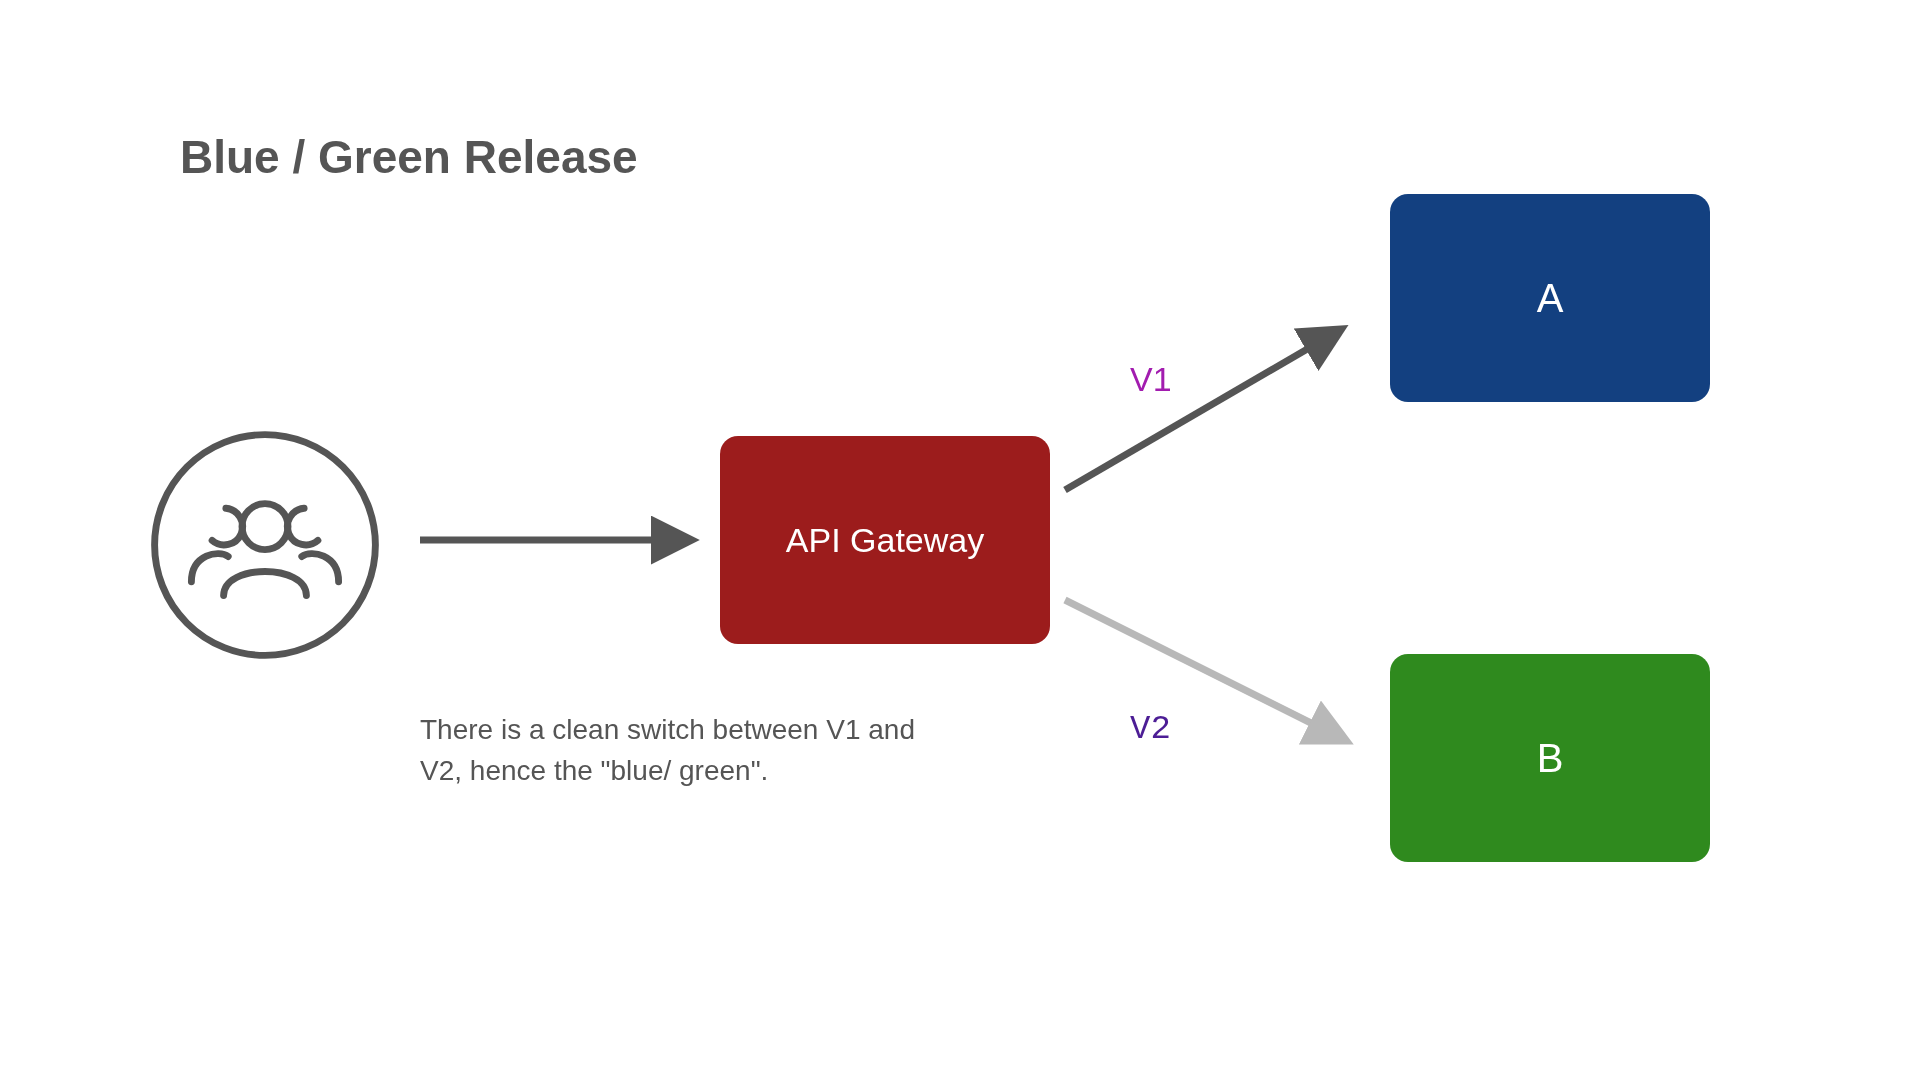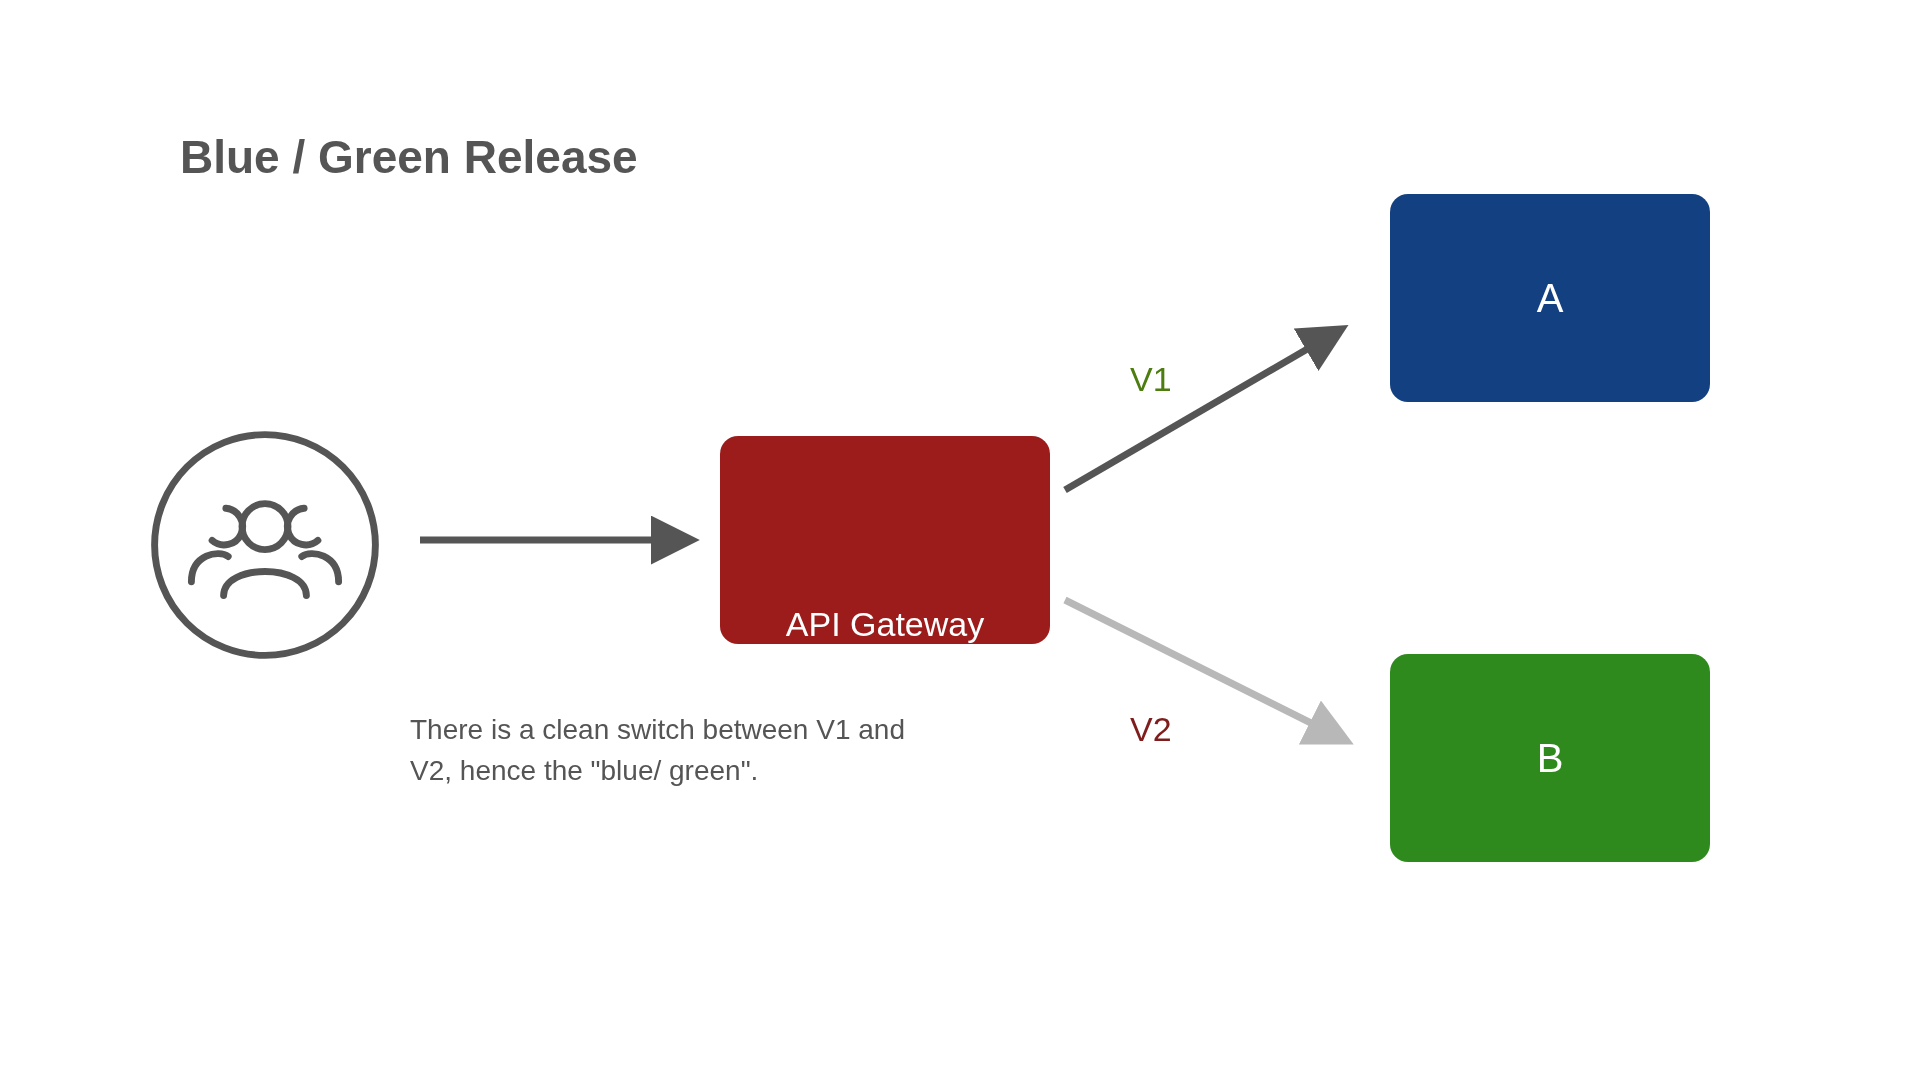--- a/index.html
+++ b/index.html
@@ -14,21 +14,21 @@
     .title {
       position: absolute;
       left: 180px;
       top: 130px;
       font-size: 46px;
       font-weight: 700;
       color: #555555;
     }
     .caption {
       position: absolute;
-      left: 410px;
+      left: 420px;
       top: 710px;
       width: 520px;
       font-size: 28px;
       line-height: 1.45;
       color: #555555;
     }
     .users-icon {
       position: absolute;
       left: 150px;
       top: 430px;
@@ -37,21 +37,21 @@
     }
     .api-gateway {
       position: absolute;
       left: 720px;
       top: 436px;
       width: 330px;
       height: 208px;
       background: #9c1c1c;
       border-radius: 18px;
       display: flex;
-      align-items: flex-end;
+      align-items: center;
       justify-content: center;
       color: #ffffff;
       font-size: 34px;
     }
     .box-a {
       position: absolute;
       left: 1390px;
       top: 194px;
       width: 320px;
       height: 208px;
@@ -75,29 +75,30 @@
       align-items: center;
       justify-content: center;
       color: #ffffff;
       font-size: 40px;
     }
     .label-v1 {
       position: absolute;
       left: 1130px;
       top: 360px;
       font-size: 34px;
-      color: #4d7c0f;
+      color: #a21caf;
       text-align: right;
     }
     .label-v2 {
       position: absolute;
       left: 1130px;
       top: 710px;
       font-size: 34px;
-      color: #7f1d1d;
+      color: #4c1d95;
+      font-family: Liberation Mono, monospace;
     }
     svg.arrows {
       position: absolute;
       left: 0;
       top: 0;
       width: 1920px;
       height: 1080px;
       pointer-events: none;
     }
   </style>

